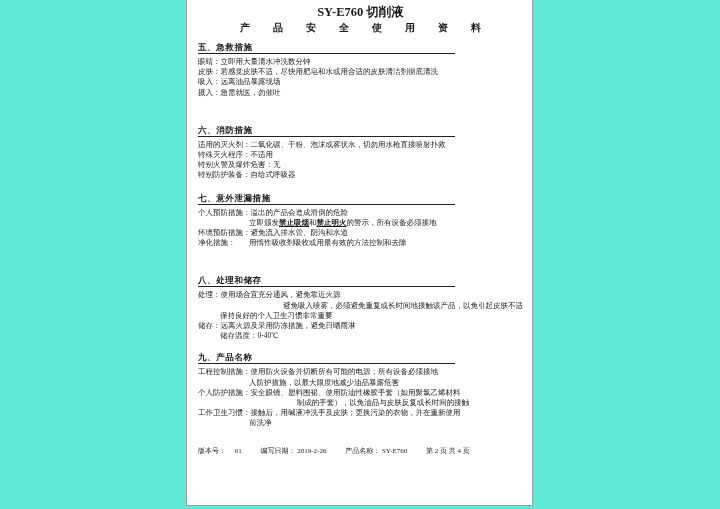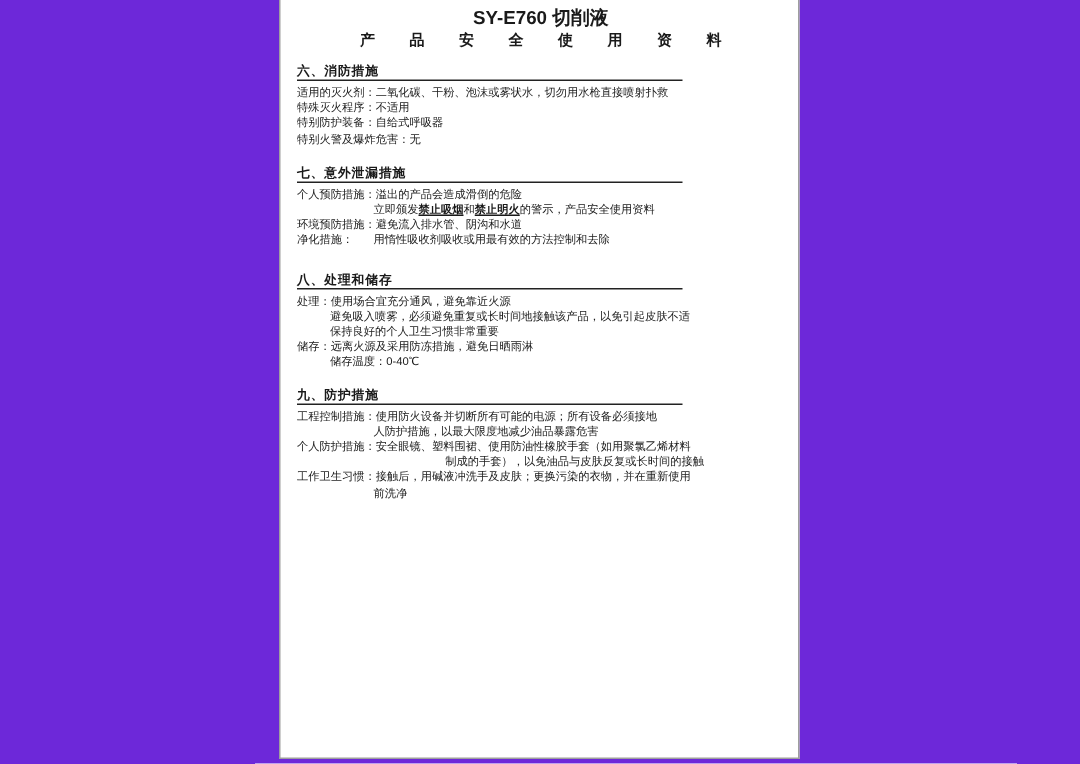--- a/index.html
+++ b/index.html
@@ -1,39 +1,39 @@
 <!DOCTYPE html>
 <html><head>
 <meta charset="utf-8">
 <style>
   html,body { margin:0; padding:0; background:#ffffff; }
   .canvas {
-    position:relative; width:720px; height:509px; background:#6d28d9;
-    overflow:hidden; font-family:Liberation Sans, sans-serif;
+    position:relative; width:720px; height:509px; background:#5eead4;
+    overflow:hidden; font-family:Liberation Serif, serif;
     color:#1a1a1a;
   }
   .page {
     position:absolute; left:186px; top:-4px; width:347px; height:510px;
     box-sizing:border-box; background:#ffffff;
     border:1px solid #9e9e9e; border-top:none;
   }
   .content { padding:9px 9px 0 11px; }
   .doc-title {
     text-align:center; font-weight:bold; font-size:12.5px; line-height:15px;
     white-space:nowrap;
   }
   .doc-subtitle {
     text-align:center; font-weight:bold; font-size:10px; line-height:14px;
     margin-top:1px; letter-spacing:23px; text-indent:23px; white-space:nowrap;
     overflow:hidden;
   }
   .sections { margin-top:7px; }
   .doc-section.sec-0 { margin-bottom:27px; }
   .doc-section.sec-1 { margin-bottom:12px; }
-  .doc-section.sec-2 { margin-bottom:15px; }
+  .doc-section.sec-2 { margin-bottom:27px; }
   .doc-section.sec-3 { margin-bottom:11px; }
   .doc-section.sec-4 { margin-bottom:0; }
   .sec-heading {
     font-weight:bold; font-size:8.5px; line-height:10px; letter-spacing:0.6px;
     width:257px; border-bottom:1.4px solid #222222; padding-bottom:1px;
     white-space:nowrap;
   }
   .sec-body { margin-top:3px; }
   .body-line { font-size:7.5px; line-height:10.2px; white-space:nowrap; }
   .body-line .em { font-weight:bold; text-decoration:underline; }
@@ -51,57 +51,75 @@
 
 <div class="canvas">
   <div class="page">
     <div class="content">
 
       <div class="doc-title">SY-E760 切削液</div>
 
       <div class="doc-subtitle">产品安全使用资料</div>
 
       <div class="sections">
+          <section class="doc-section sec-0">
+            <div class="sec-heading">五、急救措施</div>
+            <div class="sec-body">
+              <div class="body-line"><span>眼睛：立即用大量清水冲洗数分钟</span></div>
+              <div class="body-line"><span>皮肤：若感觉皮肤不适，尽快用肥皂和水或用合适的皮肤清洁剂彻底清洗</span></div>
+              <div class="body-line"><span>吸入：远离油品暴露现场</span></div>
+              <div class="body-line"><span>摄入：急需就医，勿催吐</span></div>
+            </div>
+          </section>
           <section class="doc-section sec-1">
             <div class="sec-heading">六、消防措施</div>
             <div class="sec-body">
               <div class="body-line"><span>适用的灭火剂：二氧化碳、干粉、泡沫或雾状水，切勿用水枪直接喷射扑救</span></div>
               <div class="body-line"><span>特殊灭火程序：不适用</span></div>
+              <div class="body-line"><span>特别火警及爆炸危害：无</span></div>
               <div class="body-line"><span>特别防护装备：自给式呼吸器</span></div>
-              <div class="body-line"><span>特别火警及爆炸危害：无</span></div>
             </div>
           </section>
           <section class="doc-section sec-2">
             <div class="sec-heading">七、意外泄漏措施</div>
             <div class="sec-body">
               <div class="body-line"><span>个人预防措施：溢出的产品会造成滑倒的危险</span></div>
-              <div class="body-line" style="padding-left: 51px;"><span>立即颁发</span><span class="em">禁止吸烟</span><span>和</span><span class="em">禁止明火</span><span>的警示，产品安全使用资料</span></div>
+              <div class="body-line" style="padding-left: 51px;"><span>立即颁发</span><span class="em">禁止吸烟</span><span>和</span><span class="em">禁止明火</span><span>的警示，所有设备必须接地</span></div>
               <div class="body-line"><span>环境预防措施：避免流入排水管、阴沟和水道</span></div>
               <div class="body-line"><span class="lbl" style="width: 51px;">净化措施：</span><span>用惰性吸收剂吸收或用最有效的方法控制和去除</span></div>
             </div>
           </section>
           <section class="doc-section sec-3">
             <div class="sec-heading">八、处理和储存</div>
             <div class="sec-body">
               <div class="body-line"><span>处理：使用场合宜充分通风，避免靠近火源</span></div>
-              <div class="body-line" style="padding-left: 22px;"><span>避免吸入喷雾，必须避免重复或长时间地接触该产品，以免引起皮肤不适</span></div>
+              <div class="body-line" style="padding-left: 22px; text-align: right;"><span>避免吸入喷雾，必须避免重复或长时间地接触该产品，以免引起皮肤不适</span></div>
               <div class="body-line" style="padding-left: 22px;"><span>保持良好的个人卫生习惯非常重要</span></div>
               <div class="body-line"><span>储存：远离火源及采用防冻措施，避免日晒雨淋</span></div>
               <div class="body-line" style="padding-left: 22px;"><span>储存温度：0-40℃</span></div>
             </div>
           </section>
           <section class="doc-section sec-4">
-            <div class="sec-heading">九、防护措施</div>
+            <div class="sec-heading">九、产品名称</div>
             <div class="sec-body">
               <div class="body-line"><span>工程控制措施：使用防火设备并切断所有可能的电源；所有设备必须接地</span></div>
               <div class="body-line" style="padding-left: 51px;"><span>人防护措施，以最大限度地减少油品暴露危害</span></div>
               <div class="body-line"><span>个人防护措施：安全眼镜、塑料围裙、使用防油性橡胶手套（如用聚氯乙烯材料</span></div>
               <div class="body-line" style="padding-left: 45px; text-align: center;"><span>制成的手套），以免油品与皮肤反复或长时间的接触</span></div>
               <div class="body-line"><span>工作卫生习惯：接触后，用碱液冲洗手及皮肤；更换污染的衣物，并在重新使用</span></div>
               <div class="body-line" style="padding-left: 51px;"><span>前洗净</span></div>
             </div>
           </section>
         </div>
 
+      <div class="footer">
+        <span>版本号：</span>
+        <span class="m-sm">01</span>
+        <span class="m-lg">编写日期：</span>
+        <span>2019-2-26</span>
+        <span class="m-lg">产品名称：</span>
+        <span>SY-E760</span>
+        <span class="m-lg">第 2 页 共 4 页</span>
+      </div>
 
     </div>
   </div>
 </div>
 
 </body></html>

